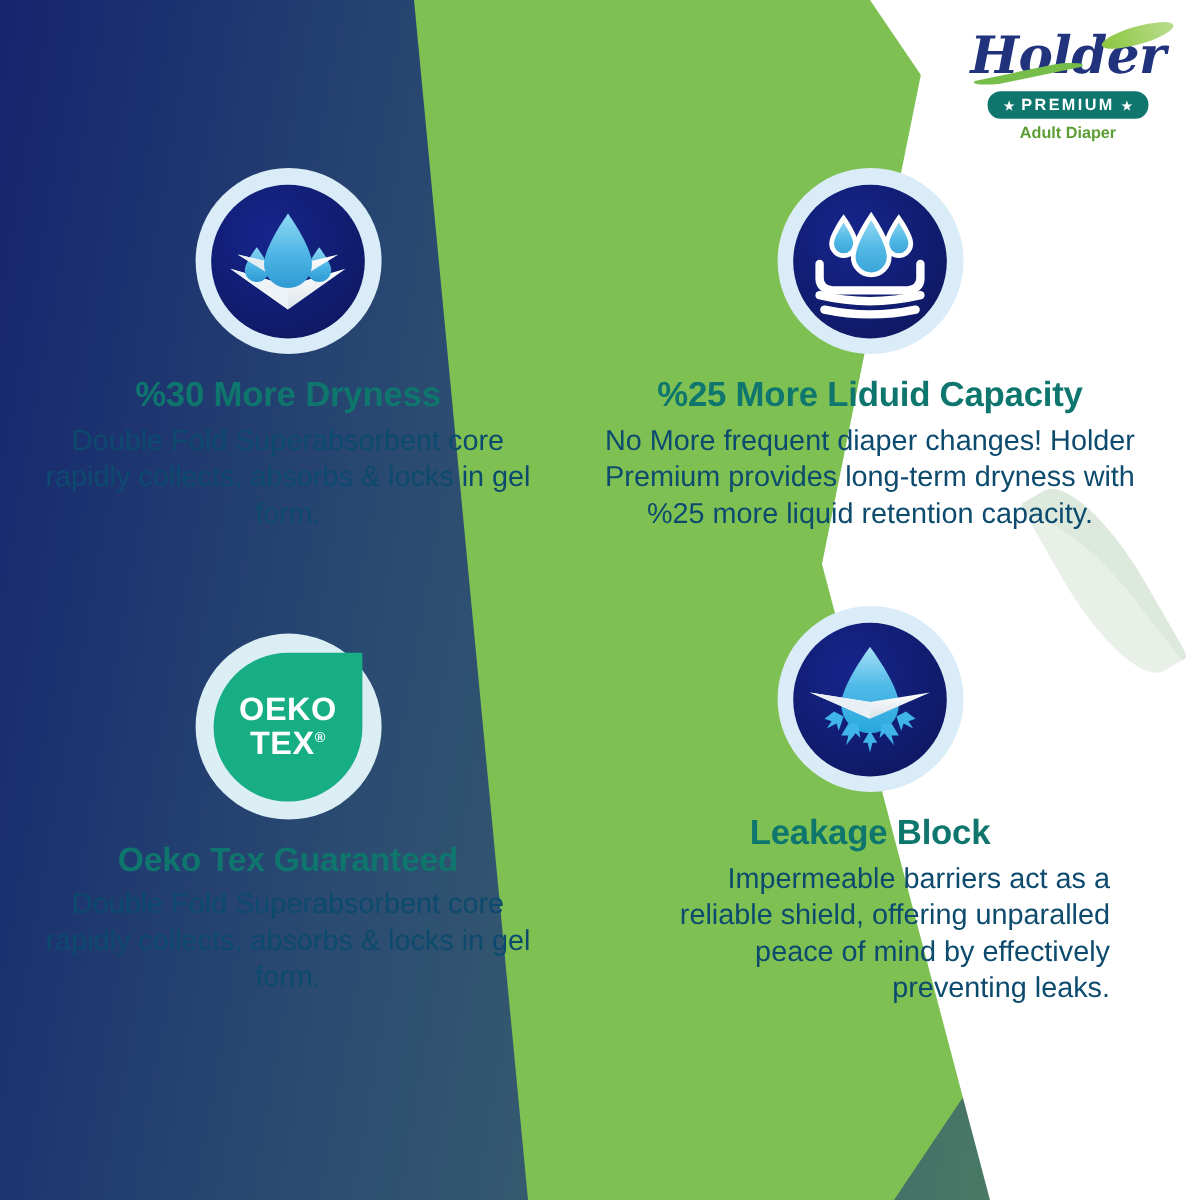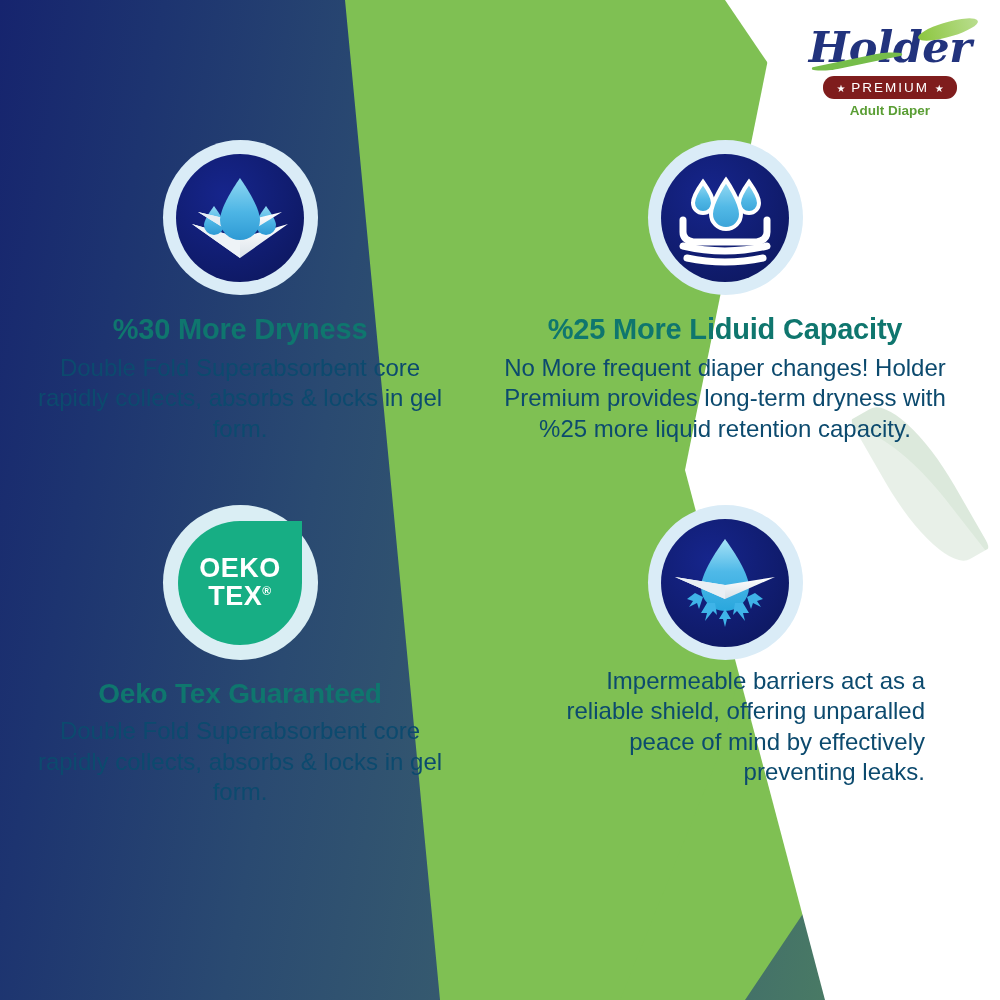--- a/index.html
+++ b/index.html
@@ -83,36 +83,36 @@
     clip-path:polygon(0 40%,100% 0,100% 60%,0 100%);
   }
   .logo-leaf{
     position:absolute;right:-8px;top:-4px;width:62px;height:15px;
     background:linear-gradient(90deg,#8cc63f,#b9dd8e);
     border-radius:50% 60% 50% 60%;
     transform:rotate(-17deg);
   }
   .logo-premium{
     display:inline-block;margin-top:7px;
-    background:#7f1d1d;color:#ffffff;
-    font-size:13.5px;font-weight:normal;letter-spacing:2px;
+    background:#0f766e;color:#ffffff;
+    font-size:13.5px;font-weight:bold;letter-spacing:2px;
     padding:4px 13px;border-radius:11px;
     font-family:"Liberation Sans", sans-serif;
   }
   .logo-premium .star{font-size:10px;letter-spacing:0;}
   .logo-sub{
     display:block;margin-top:4px;
     color:#5a9e34;font-size:13.5px;font-weight:bold;
     font-family:"Liberation Sans", sans-serif;
   }
   
   .feature{position:absolute;text-align:center;}
   .feat-1{left:20px;top:140px;width:440px;}
   .feat-2{left:490px;top:140px;width:470px;}
-  .feat-3{left:20px;top:505px;width:440px;}
+  .feat-3{left:20px;top:528px;width:440px;}
   .feat-4{left:500px;top:505px;width:450px;}
 
   .icon-wrap{
     width:155px;height:155px;margin:0 auto;
     border-radius:50%;
     background:#daecf7;
     display:flex;align-items:center;justify-content:center;
     box-sizing:border-box;
   }
   .icon-disc{
@@ -281,16 +281,17 @@
           <g fill="#3fb4e8">
             <path d="M26 66 L18 72 L24 74 L20 80 L28 76 L30 82 L34 70 Z"></path>
             <path d="M38 76 L32 86 L38 86 L36 94 L44 84 L48 88 L46 76 Z"></path>
             <path d="M56 82 L50 92 L54 92 L56 100 L58 92 L62 92 Z"></path>
             <path d="M74 76 L80 86 L74 86 L76 94 L68 84 L64 88 L66 76 Z"></path>
             <path d="M86 66 L94 72 L88 74 L92 80 L84 76 L82 82 L78 70 Z"></path>
           </g>
         </svg>
       </div>
     </div>
+    <h2 class="feat-title">Leakage Block</h2>
     <p class="feat-desc">Impermeable barriers act as a reliable shield, offering unparalled peace of mind by effectively preventing leaks.</p>
   </div>
 
 </div>
 
 </body></html>

